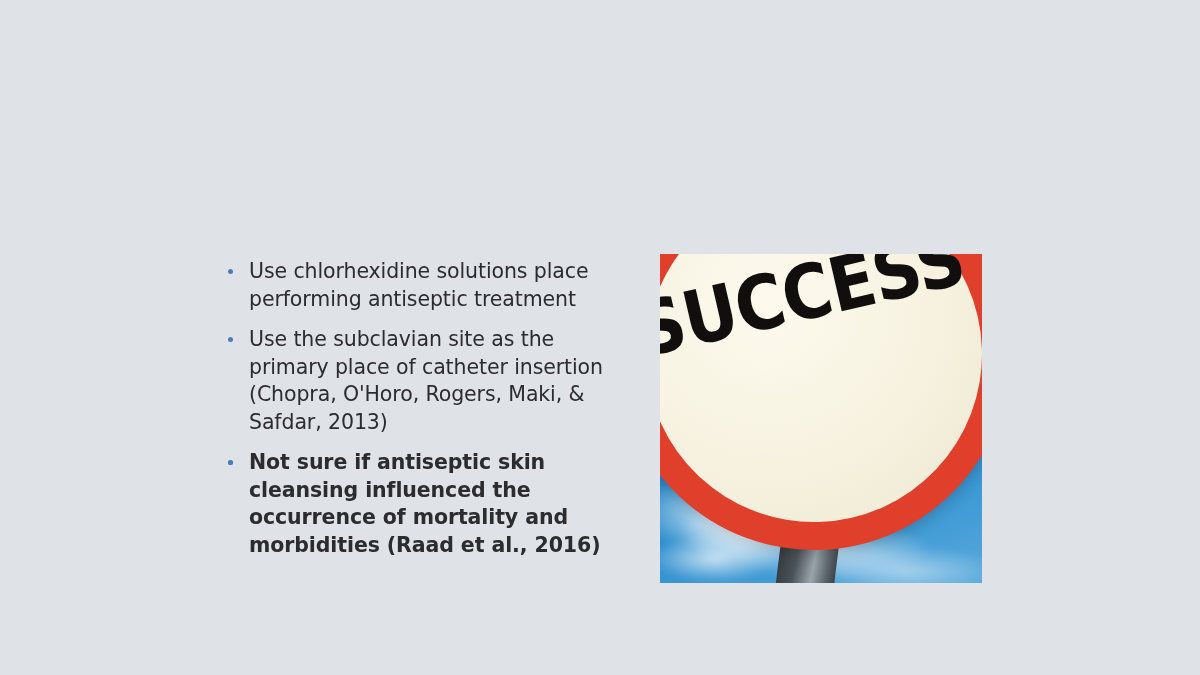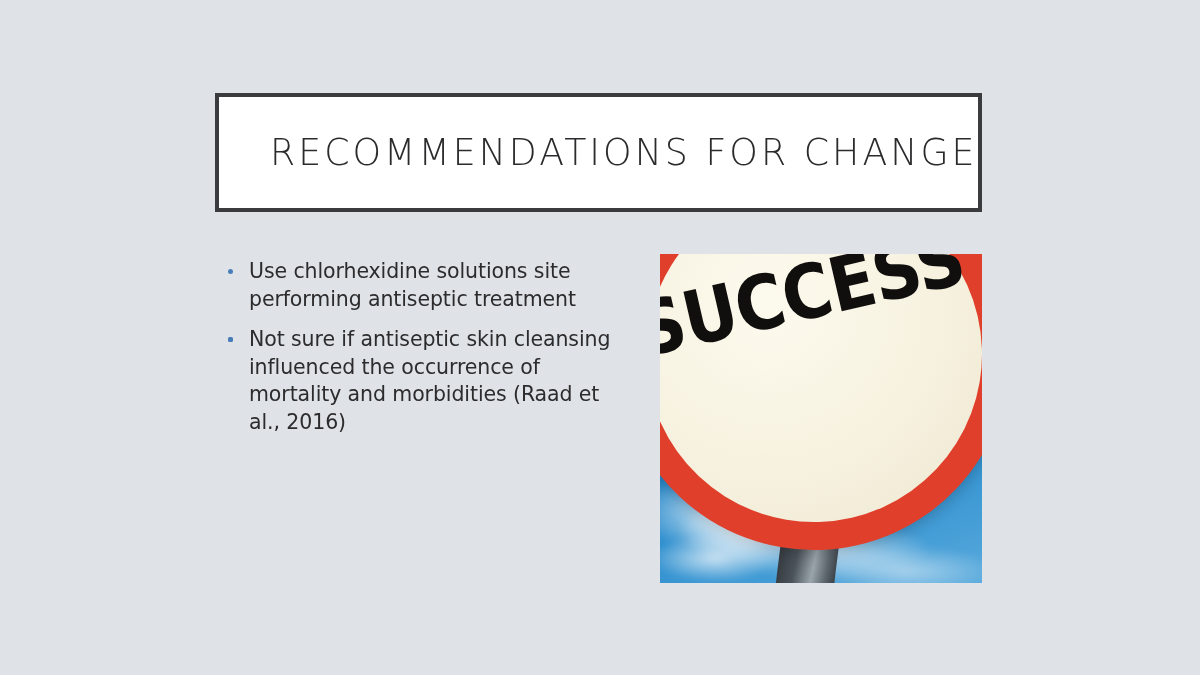--- a/index.html
+++ b/index.html
@@ -56,21 +56,21 @@
   .bullet-item {
     position: relative;
     padding-left: 23px;
     margin-bottom: 13px;
     font-family: "DejaVu Sans", sans-serif;
     font-size: 20.5px;
     line-height: 27.5px;
     color: #2c2c2e;
     letter-spacing: -0.1px;
   }
-  .bullet-item:last-child { margin-bottom: 0; }
+  .bullet-item:last-child { margin-bottom: 0; font-weight: bold; }
   .bullet-dot {
     position: absolute;
     left: 2px;
     top: 11px;
     width: 5px;
     height: 5px;
     border-radius: 50%;
     background: #4a7ebb;
   }
 
@@ -146,33 +146,31 @@
     letter-spacing: -1px;
     color: #100f0d;
     transform: scaleY(1.12);
   }
 </style>
 </head>
 <body>
 
 <div id="slide">
 
-  <div id="title-box">
-    <div id="title-text">RECOMMENDATIONS FOR CHANGE</div>
-  </div>
 
   <div id="bullets">
 
     <div class="bullet-item">
       <span class="bullet-dot"></span>
-      <span>Use chlorhexidine solutions site performing antiseptic treatment</span>
+      <span>Use chlorhexidine solutions place performing antiseptic treatment</span>
     </div>
 
     <div class="bullet-item">
       <span class="bullet-dot"></span>
+      <span>Use the subclavian site as the primary place of catheter insertion (Chopra, O'Horo, Rogers, Maki, &amp; Safdar, 2013)</span>
     </div>
 
     <div class="bullet-item">
       <span class="bullet-dot"></span>
     </div>
 
     <div class="bullet-item">
       <span class="bullet-dot"></span>
       <span>Not sure if antiseptic skin cleansing influenced the occurrence of mortality and morbidities (Raad et al., 2016)</span>
     </div>

